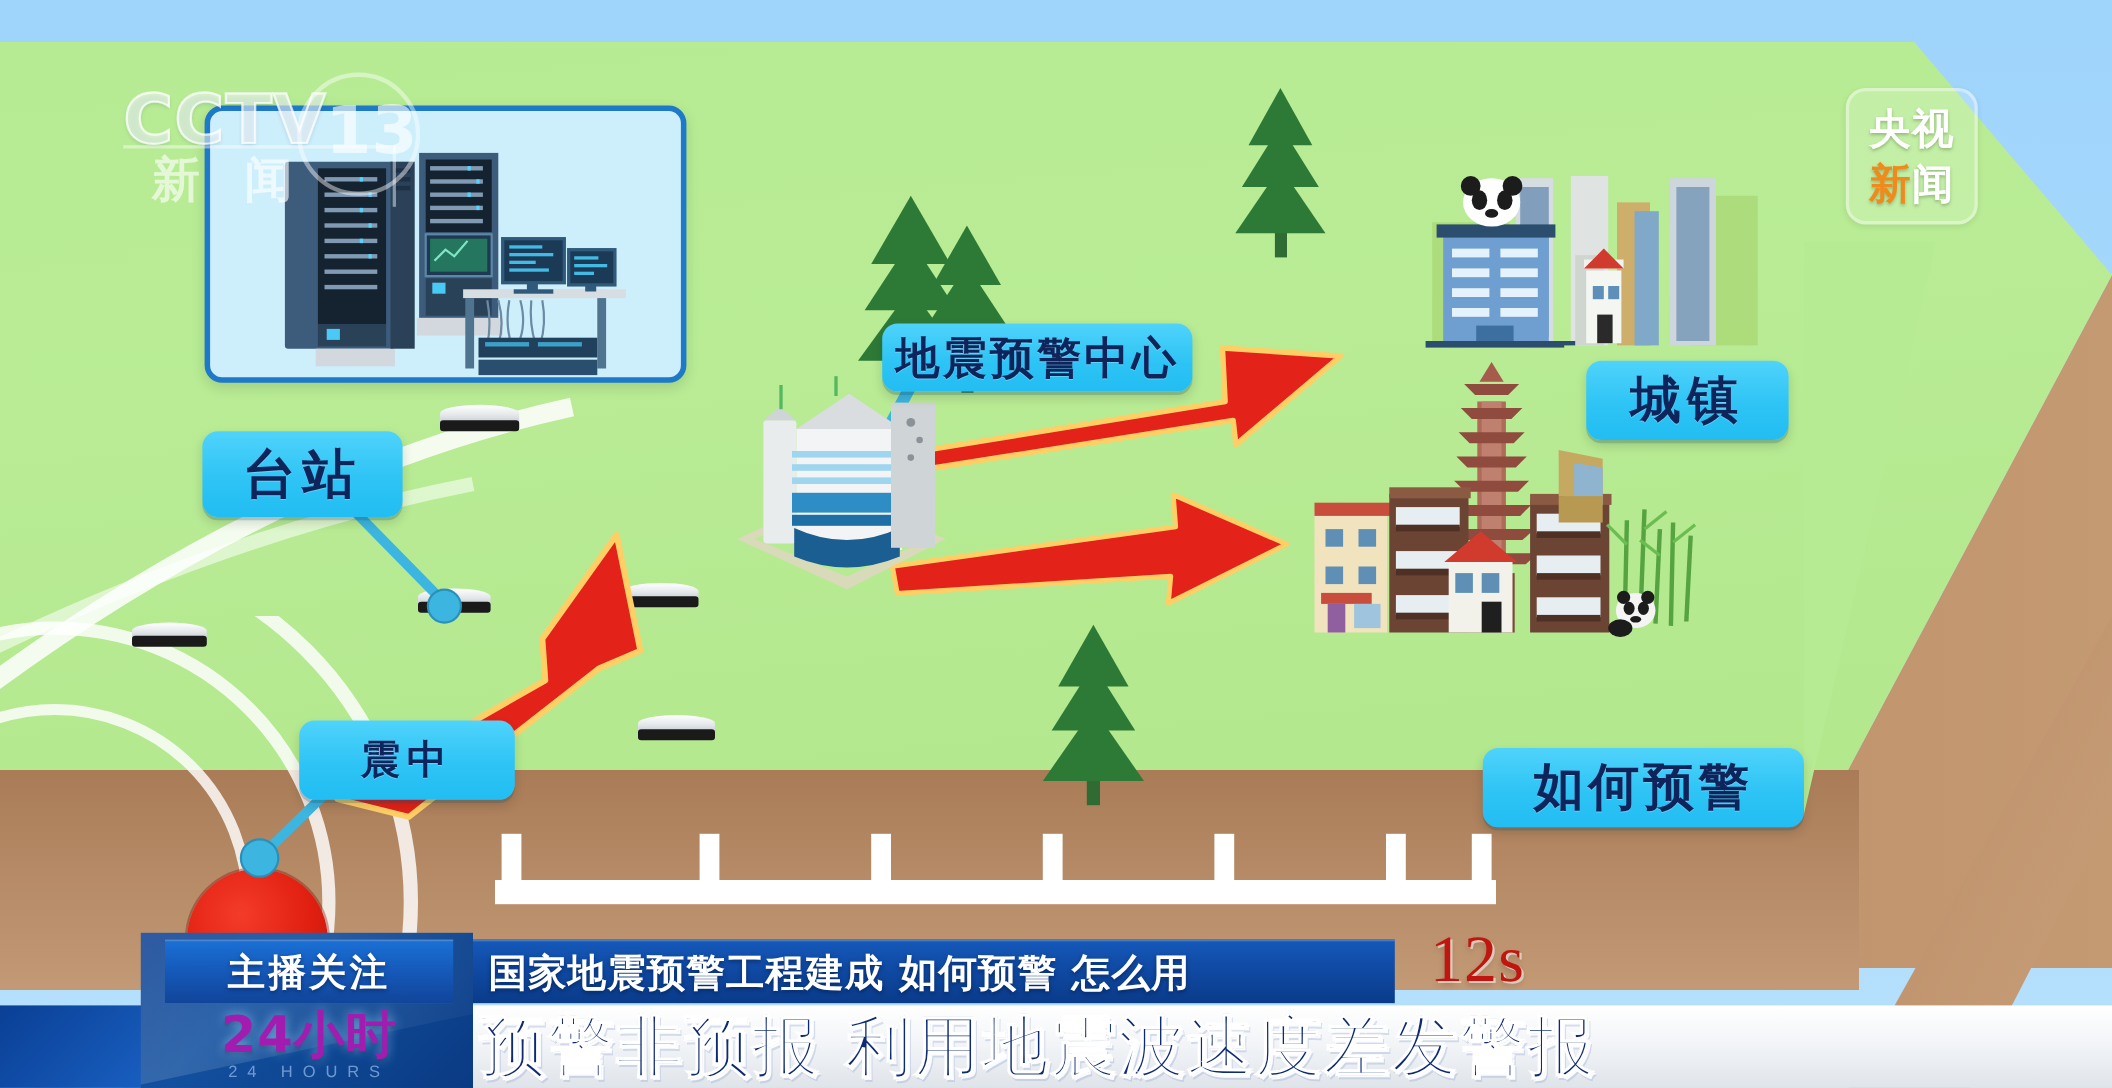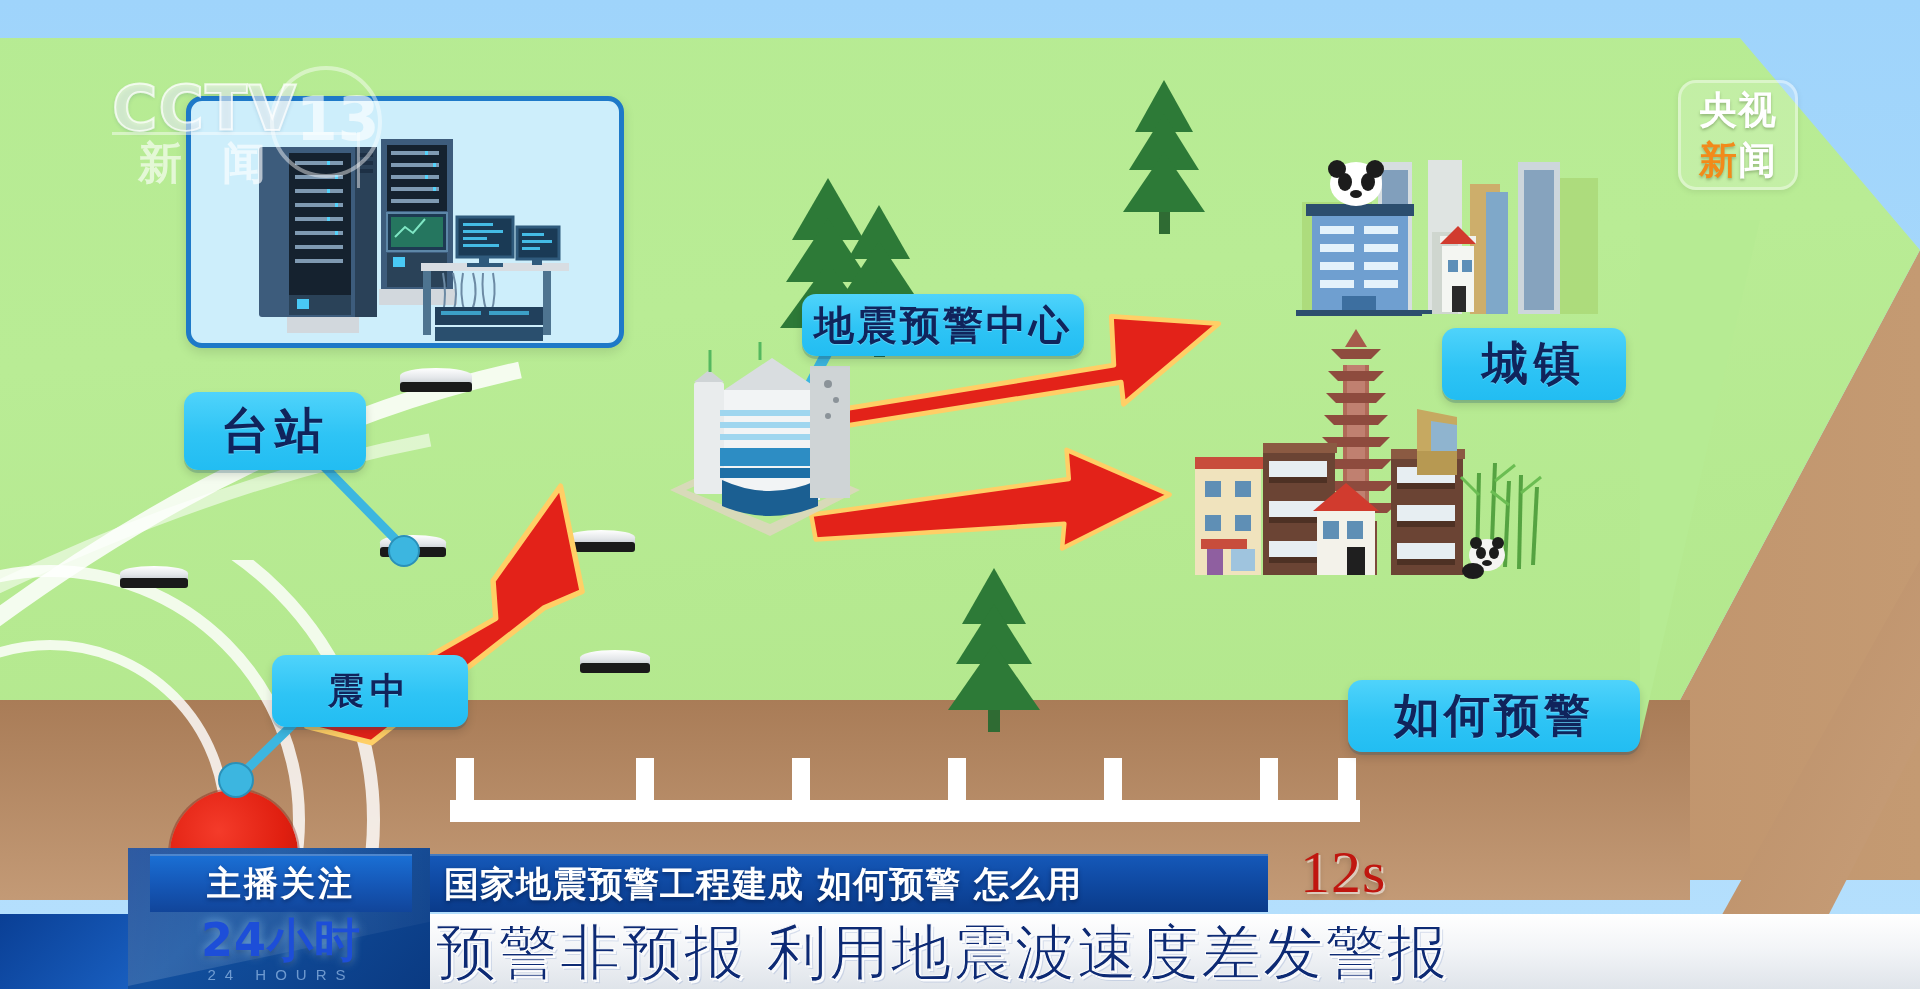--- a/index.html
+++ b/index.html
@@ -102,21 +102,21 @@
   .cctv .cxin{
     position:absolute;left:26px;top:62px;width:240px;
     font-size:44px;font-weight:bold;color:rgba(255,255,255,.62);letter-spacing:40px;
     font-family:"DejaVu Sans","Liberation Sans",sans-serif;
   }
   .cctv .hline{position:absolute;left:0;top:60px;width:244px;height:3px;background:rgba(255,255,255,.45);}
   .cctv .vline{position:absolute;left:245px;top:60px;width:3px;height:56px;background:rgba(255,255,255,.45);}
 
   
   .toplogo{
-    position:absolute;left:1678px;top:80px;width:120px;height:110px;
+    position:absolute;left:1678px;top:80px;width:120px;height:124px;
     background:rgba(255,255,255,.16);border:3px solid rgba(255,255,255,.40);border-radius:18px;
     display:flex;flex-direction:column;align-items:center;justify-content:center;gap:11px;
     box-shadow:0 2px 6px rgba(0,0,0,.08);
   }
   .toplogo .l1,.toplogo .l2{
     font-size:38px;font-weight:bold;letter-spacing:1px;line-height:1.02;
     font-family:"DejaVu Sans","Liberation Sans",sans-serif;
   }
   .toplogo .l1{color:#ffffff;text-shadow:0 2px 3px rgba(60,90,40,.35);}
   .toplogo .l2 .o{color:#f28a1a;}
@@ -146,21 +146,21 @@
     display:flex;align-items:center;justify-content:center;
     border-top:2px solid rgba(140,200,255,.5);
   }
   .l-tagbar span{font-size:34px;font-weight:bold;color:#fff;letter-spacing:3px;
     font-family:"DejaVu Sans","Liberation Sans",sans-serif;text-shadow:0 2px 4px rgba(0,20,60,.5);}
   .l-24{
     position:absolute;left:150px;top:66px;width:262px;height:72px;
     display:flex;flex-direction:column;align-items:center;justify-content:center;
   }
   .l-24 .big{
-    font-size:46px;font-weight:bold;color:#1d4ed8;letter-spacing:1px;line-height:1;
+    font-size:46px;font-weight:bold;color:#a21caf;letter-spacing:1px;line-height:1;
     font-family:"DejaVu Sans","Liberation Sans",sans-serif;
     text-shadow:0 0 10px rgba(150,210,255,.7),0 2px 4px rgba(0,25,70,.6);
   }
   .l-24 .small{font-size:15px;color:rgba(170,205,245,.62);letter-spacing:9px;margin-top:3px;
     font-family:"Liberation Sans",sans-serif;}
 
   .l-topbar{
     position:absolute;left:430px;top:6px;width:838px;height:58px;
     background:linear-gradient(180deg,#1558b8 0%,#0f49a2 48%,#0a3b8a 100%);
     display:flex;align-items:center;padding-left:14px;
@@ -168,21 +168,21 @@
   }
   .l-topbar span{font-size:35px;font-weight:bold;color:#fff;letter-spacing:1px;
     font-family:"DejaVu Sans","Liberation Sans",sans-serif;text-shadow:0 2px 4px rgba(0,20,60,.55);}
 
   .l-main{
     position:absolute;left:430px;top:66px;width:1490px;height:75px;
     background:linear-gradient(180deg,#ffffff 0%,#f2f4f7 48%,#dfe4ea 100%);
     display:flex;align-items:center;padding-left:6px;
   }
   .l-main span{
-    font-size:60px;font-weight:normal;color:#0d2a74;letter-spacing:2px;line-height:1;
+    font-size:60px;font-weight:bold;color:#0d2a74;letter-spacing:2px;line-height:1;
     font-family:"DejaVu Sans","Liberation Sans",sans-serif;
     -webkit-text-stroke:1px #ffffff;
     text-shadow:2px 2px 0 rgba(255,255,255,.9), 3px 3px 0 rgba(150,170,210,.35);
   }
   .l-blue-strip{
     position:absolute;left:0;top:66px;width:430px;height:75px;
     background:linear-gradient(135deg,#0a3f95 0%,#1a62c4 45%,#0b3a86 100%);
   }
 </style>
 </head>

